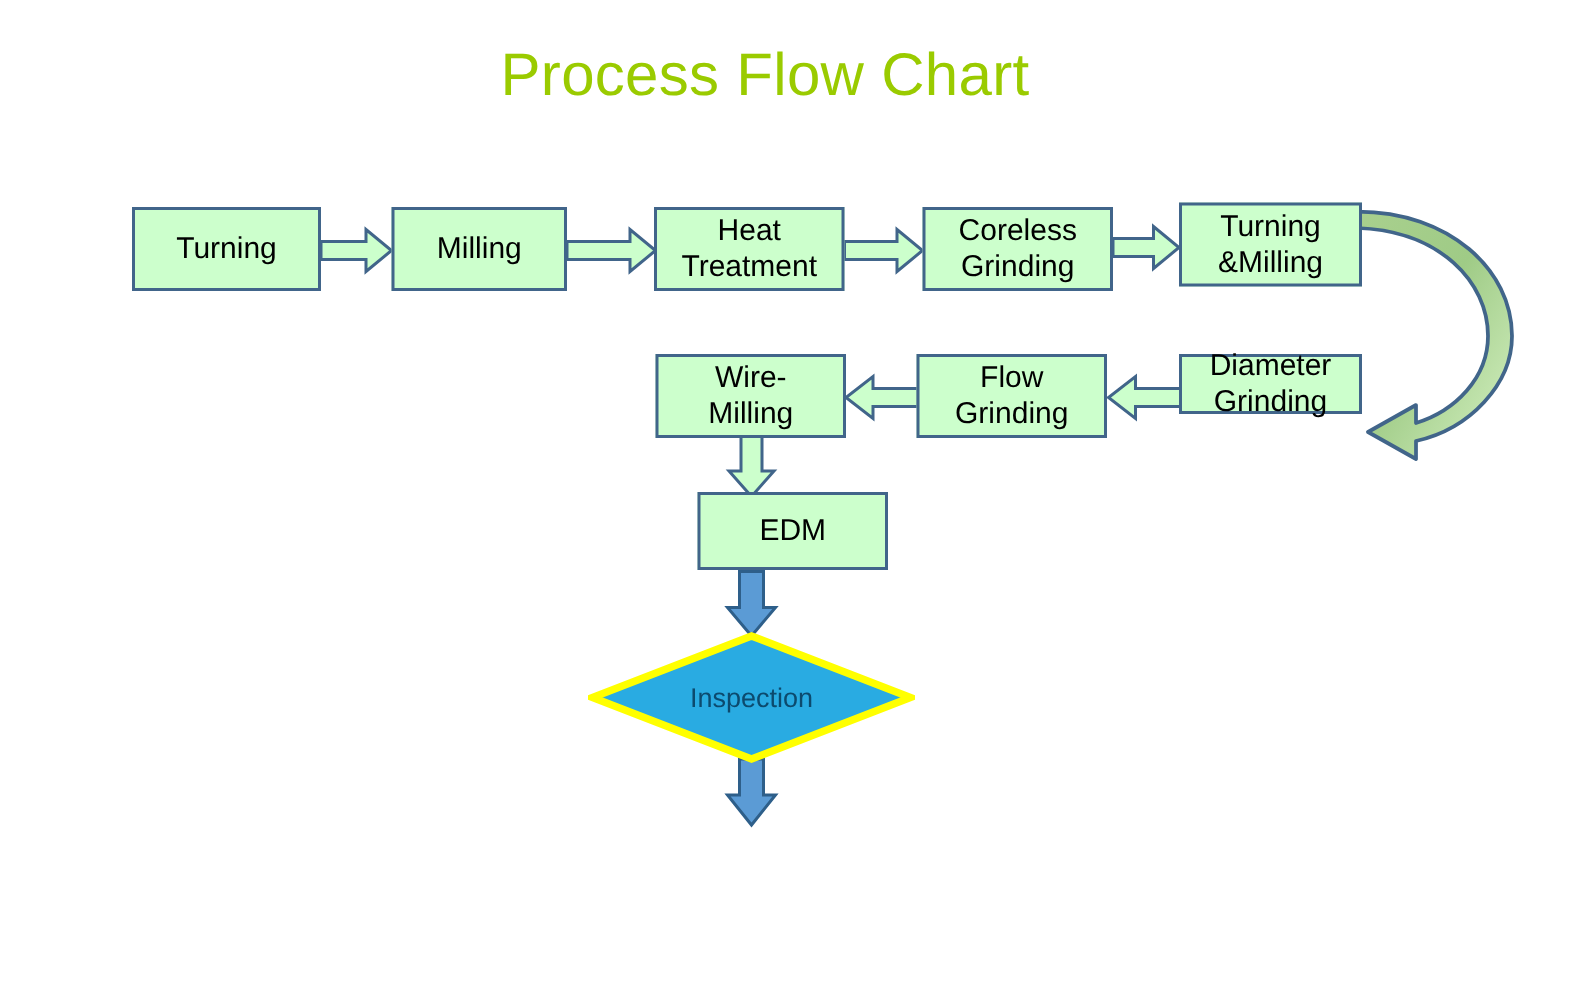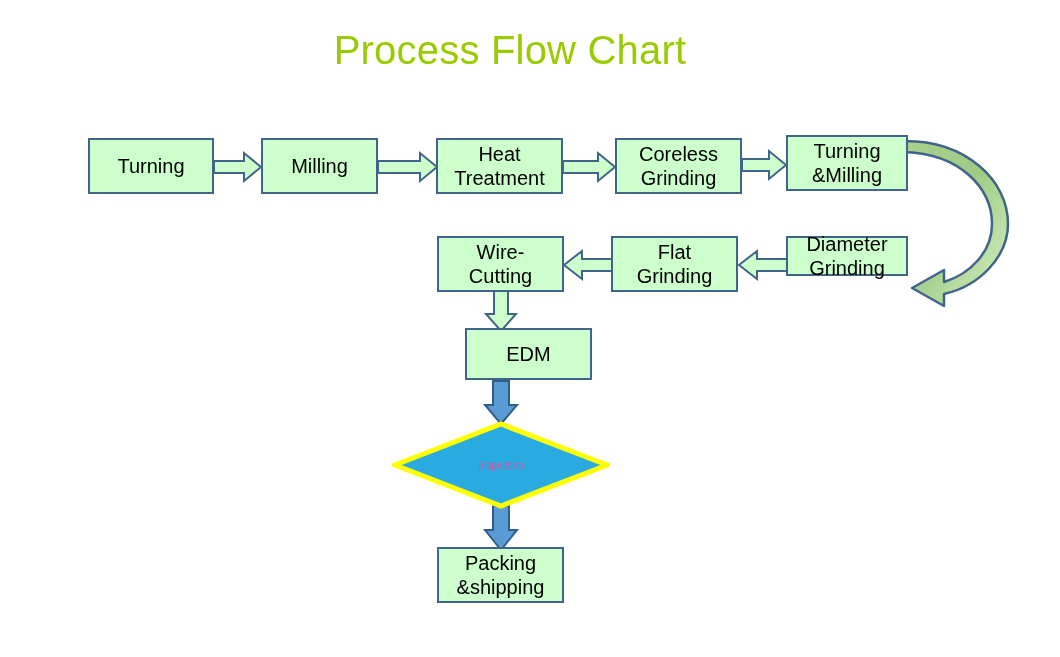--- a/index.html
+++ b/index.html
@@ -61,22 +61,22 @@
   .diamond-label {
     position: absolute;
     left: 0;
     top: 0;
     width: 100%;
     height: 100%;
     display: flex;
     align-items: center;
     justify-content: center;
     font-family: "Liberation Sans", sans-serif;
-    font-size: 10px;
-    color: #ec4899;
+    font-size: 18px;
+    color: #0c4a6e;
     pointer-events: none;
   }
   
   .arrow {
     position: absolute;
     z-index: 2;
   }
   .arrow svg { display: block; overflow: visible; }
 </style>
 </head>
@@ -184,37 +184,33 @@
     <span class="label">Turning
 &amp;Milling</span>
   </div>
 
   <div class="node" style="left:786px; top:236px; width:122px; height:40px;">
     <span class="label">Diameter
 Grinding</span>
   </div>
 
   <div class="node" style="left:611px; top:236px; width:127px; height:56px;">
-    <span class="label">Flat
+    <span class="label">Flow
 Grinding</span>
   </div>
 
   <div class="node" style="left:437px; top:236px; width:127px; height:56px;">
     <span class="label">Wire-
-Cutting</span>
+Milling</span>
   </div>
 
   <div class="node" style="left:437px; top:328px; width:127px; height:52px;margin-left:28px;">
     <span class="label">EDM</span>
   </div>
 
-  <div class="node" style="left:437px; top:547px; width:127px; height:56px;">
-    <span class="label">Packing
-&amp;shipping</span>
-  </div>
 
   <div class="diamond-wrap" style="left:392px; top:421px; width:218px; height:88px;">
     <svg width="218" height="88" viewBox="0 0 218 88" aria-hidden="true">
       <polygon points="109,3 215,44 109,85 3,44" fill="#29ABE2" stroke="#FFFF00" stroke-width="5" stroke-linejoin="miter"></polygon>
     </svg>
     <div class="diamond-label">Inspection</div>
   </div>
 
 </div>
 

